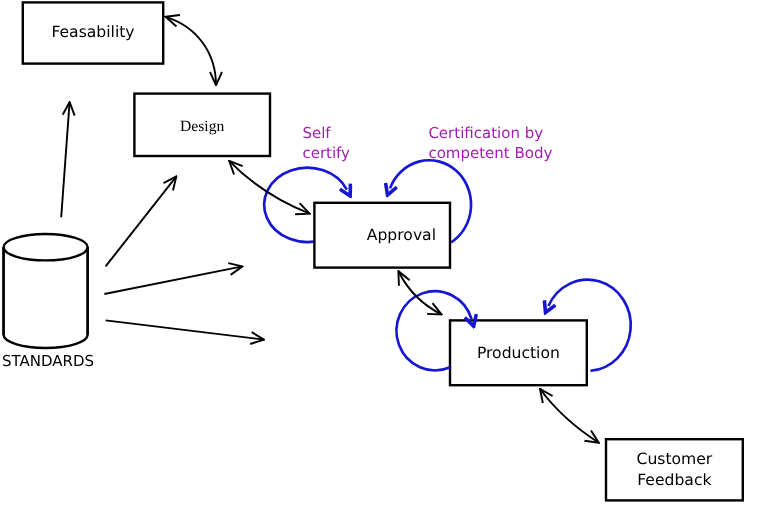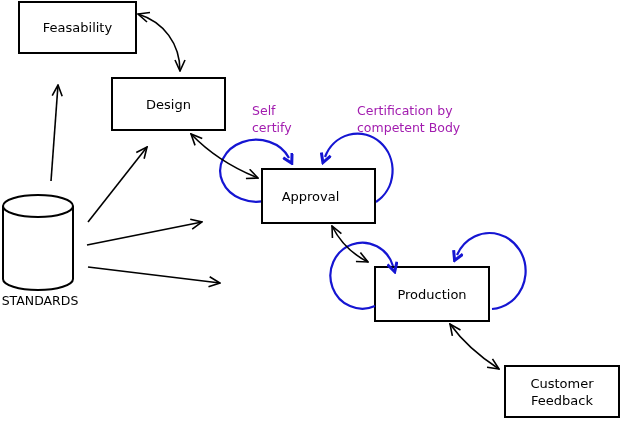--- a/index.html
+++ b/index.html
@@ -64,22 +64,22 @@
       <path d="M 87 245 L 202 222" marker-end="url(#vhead)"></path>
       <path d="M 88 267 L 220 283" marker-end="url(#vhead)"></path>
       <path d="M 138 14 C 164 22 180 44 180 71" marker-start="url(#vhead)" marker-end="url(#vhead)"></path>
       <path d="M 191 134 Q 218 162 258 178" marker-start="url(#vhead)" marker-end="url(#vhead)"></path>
       <path d="M 332 226 Q 344 250 368 262" marker-start="url(#vhead)" marker-end="url(#vhead)"></path>
       <path d="M 450 324 Q 468 349 499 369" marker-start="url(#vhead)" marker-end="url(#vhead)"></path>
     </g>
   </svg>
 
   <div class="node-label" style="left:19px;top:2px;width:117px;height:51px;">Feasability</div>
-  <div class="node-label" style="left:112px;top:78px;width:113px;height:52px;">Design</div>
-  <div class="node-label" style="left:254px;top:169px;width:113px;height:54px;">Approval</div>
+  <div class="node-label" style="left:112px;top:78px;width:113px;height:52px;font-family:Liberation Serif, serif;">Design</div>
+  <div class="node-label" style="left:278px;top:169px;width:113px;height:54px;">Approval</div>
   <div class="node-label" style="left:375px;top:267px;width:114px;height:54px;">Production</div>
   <div class="node-label" style="left:505px;top:366px;width:114px;height:51px;">Customer
 Feedback</div>
   <div class="standards-label">STANDARDS</div>
 
   <div class="annotation" style="left:252px;top:103px;">Self
 certify</div>
   <div class="annotation" style="left:357px;top:103px;">Certification by
 competent Body</div>
 

